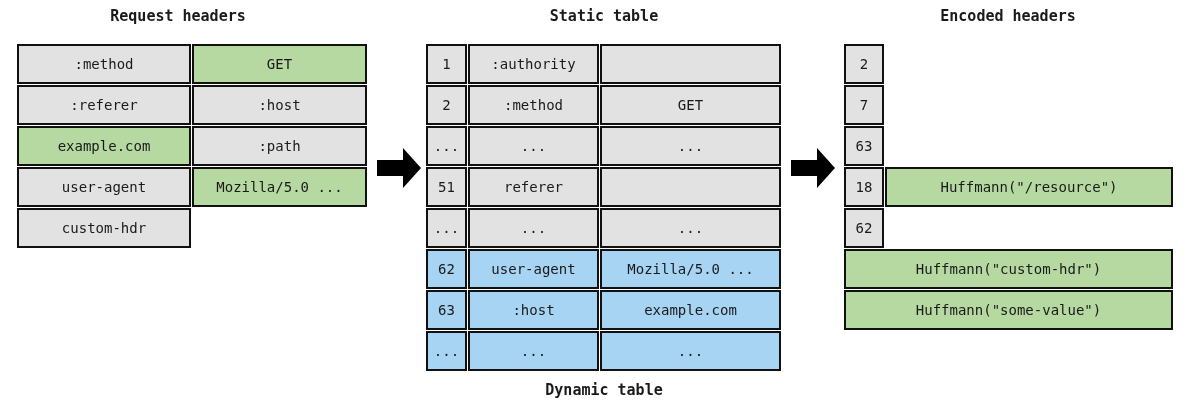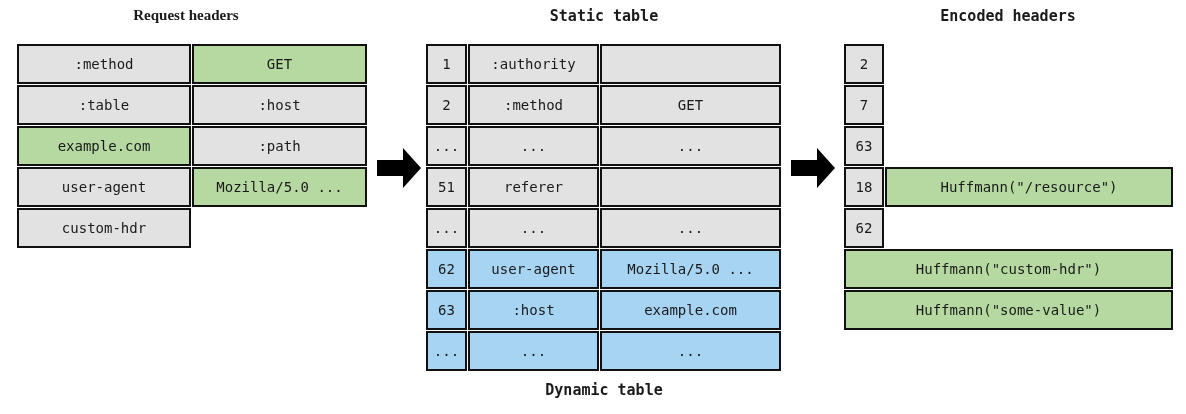--- a/index.html
+++ b/index.html
@@ -38,29 +38,29 @@
   .green { background: var(--matched-fill, #b5d9a0); }
   .blue  { background: var(--dynamic-fill, #a6d4f2); }
   .literal { position: absolute; }
   .arrow { position: absolute; width: 44px; height: 40px; }
 </style>
 </head>
 <body>
 
 <div class="canvas" id="canvas">
 
-  <div class="diagram-title" style="left:186px; top:7px;font-family:Liberation Serif, serif;">Request headers</div>
+  <div class="diagram-title" style="left:178px; top:7px;">Request headers</div>
   <div class="diagram-title" style="left:604px; top:7px;">Static table</div>
   <div class="diagram-title" style="left:1008px; top:7px;text-align:center;">Encoded headers</div>
   <div class="diagram-title" style="left:604px; top:381px;">Dynamic table</div>
 
   <div class="tbl" id="request-table" style="left:17px; top:44px; grid-template-columns:174px 175px;">
       <div class="cell gray">:method</div>
       <div class="cell green">GET</div>
-      <div class="cell gray">:table</div>
+      <div class="cell gray">:referer</div>
       <div class="cell gray">:host</div>
       <div class="cell green">example.com</div>
       <div class="cell gray">:path</div>
       <div class="cell gray">user-agent</div>
       <div class="cell green">Mozilla/5.0 ...</div>
       <div class="cell gray">custom-hdr</div>
     </div>
 
   <svg class="arrow" style="left:377px; top:148px;" viewBox="0 0 44 40">
     <path d="M0 12 H26 V0 L44 20 L26 40 V28 H0 Z" fill="#000"></path>

